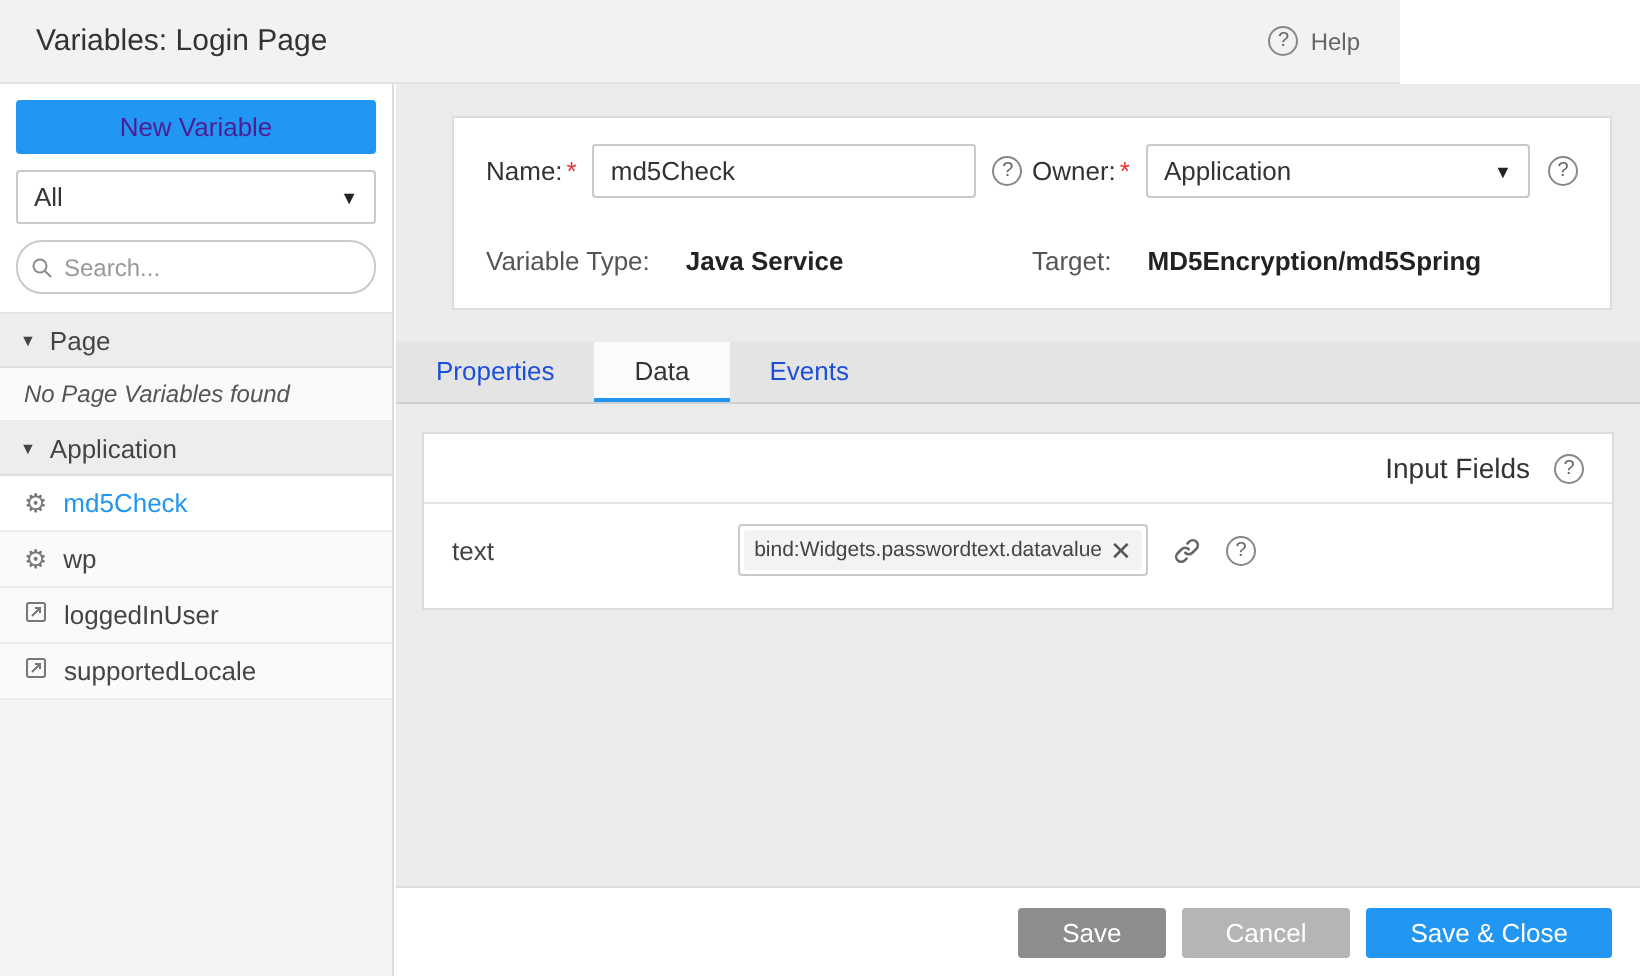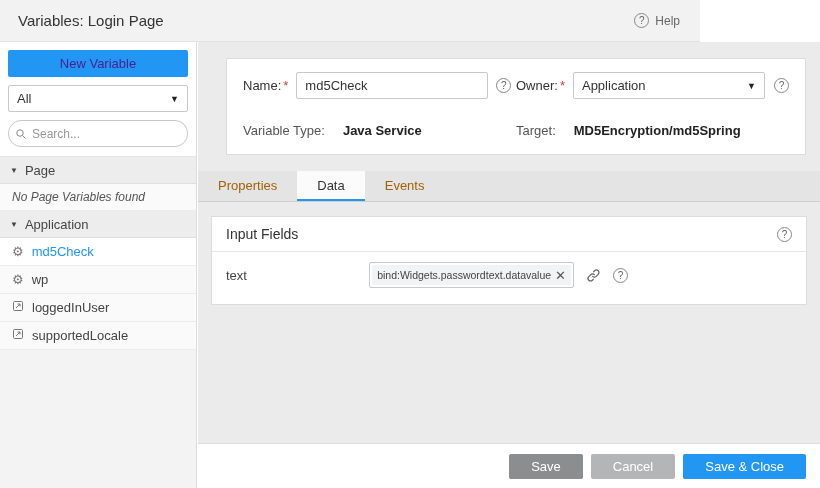--- a/index.html
+++ b/index.html
@@ -37,31 +37,31 @@
   .fgroup { display:flex; align-items:center; flex:1; gap:8px; }
   .flabel { color:#333; white-space:nowrap; }
   .req { color:#e53935; margin-left:2px; }
   .txt-input { width:192px; height:27px; border:1px solid #c9c9c9; border-radius:2px; padding:0 8px; font-size:13px; font-family:inherit; color:#333; }
   .sel-box { width:192px; height:27px; border:1px solid #c9c9c9; border-radius:2px; background:#fff; display:flex; align-items:center; justify-content:space-between; padding:0 8px; cursor:pointer; }
   .ro-label { color:#555; }
   .ro-value { color:#222; font-weight:bold; margin-left:10px; }
 
   
   .tabs { margin-top:16px; background:#e4e4e4; border-bottom:1px solid #cfcfcf; display:flex; height:31px; }
-  .tab { padding:0 20px; display:flex; align-items:center; color:#a16207; cursor:pointer; border-bottom:2px solid transparent; }
+  .tab { padding:0 20px; display:flex; align-items:center; color:#1d4ed8; cursor:pointer; border-bottom:2px solid transparent; }
   .tab.active { background:#fbfbfb; color:#333; border-bottom:2px solid #2196f3; }
 
   
   .panel { margin:14px 13px 0; background:#fff; border:1px solid #dcdcdc; }
-  .panel-head { display:flex; align-items:center; justify-content:space-between; padding:9px 14px; border-bottom:1px solid #e5e5e5; font-size:14px; color:#333; }
+  .panel-head { display:flex; align-items:center; justify-content:flex-end; padding:9px 14px; border-bottom:1px solid #e5e5e5; font-size:14px; color:#333; }
   .panel-body { padding:10px 14px 16px; }
   .bind-row { display:flex; align-items:center; }
   .bind-field-label { width:143px; color:#444; }
   .bind-box { width:205px; height:26px; border:1px solid #c9c9c9; border-radius:2px; display:flex; align-items:center; padding:2px; background:#fff; }
-  .bind-chip { flex:1; height:100%; background:#f1f3f4; border-radius:2px; display:flex; align-items:center; justify-content:flex-end; padding:0 5px; gap:4px; overflow:hidden; }
+  .bind-chip { flex:1; height:100%; background:#f1f3f4; border-radius:2px; display:flex; align-items:center; justify-content:center; padding:0 5px; gap:4px; overflow:hidden; }
   .bind-chip-text { font-size:10.5px; color:#444; white-space:nowrap; overflow:hidden; }
   .chip-x { font-size:13px; color:#555; cursor:pointer; flex:none; line-height:1; }
   .link-ic { margin-left:12px; cursor:pointer; display:inline-flex; }
   .panel .qcircle { margin-left:12px; }
 
   
   .footer { position:absolute; left:198px; right:0; bottom:0; height:45px; background:#fff; border-top:1px solid #dcdcdc; display:flex; align-items:center; justify-content:flex-end; gap:8px; padding:0 14px; }
   .fbtn { border:none; border-radius:2px; color:#fff; font-size:13px; font-family:inherit; height:25px; padding:0 22px; cursor:pointer; }
   .fbtn.cancel { background:#b3b5b7; }
   .fbtn.save { background:#8b8d8f; }

